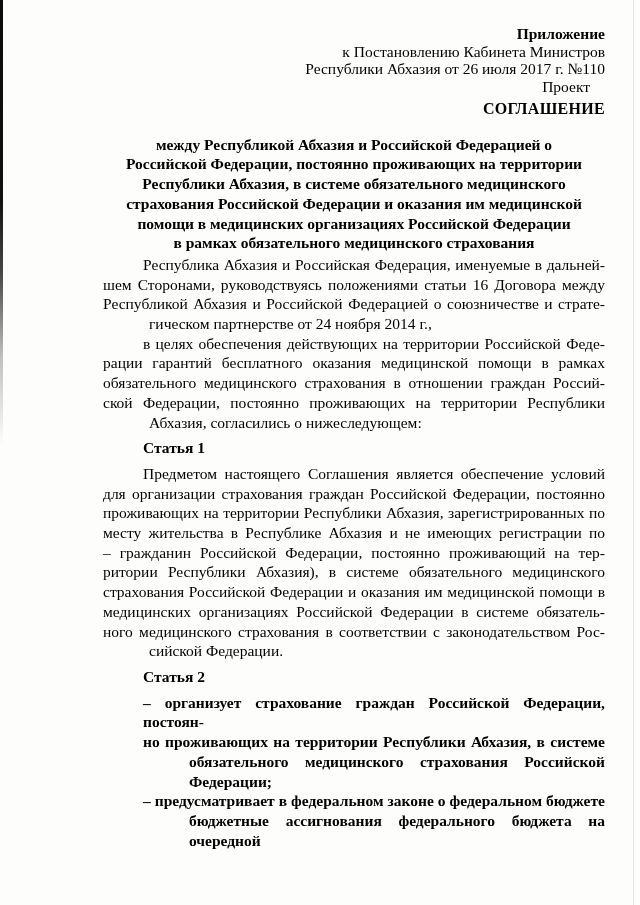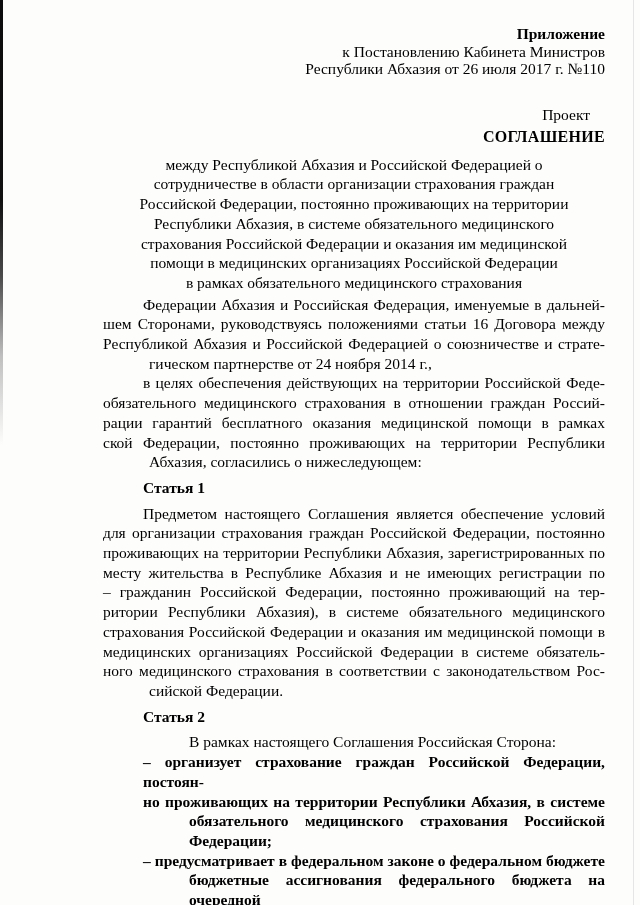--- a/index.html
+++ b/index.html
@@ -31,36 +31,36 @@
     line-height: 19.7px;
   }
   .annex {
     margin-top: 25px;
     text-align: right;
     line-height: 17.5px;
   }
   .annex .line { text-align: right; text-align-last: right; }
   .annex .line.bold { font-weight: bold; }
   .draft {
-    margin-top: 28px;
+    margin-top: 0;
     text-align: right;
     padding-right: 15px;
     line-height: 17.5px;
   }
   .doc-title {
     margin-top: 4px;
     text-align: right;
     font-weight: bold;
     font-size: 16px;
     letter-spacing: .3px;
   }
   .subtitle {
-    margin-top: 8px;
+    margin-top: 16px;
     text-align: center;
-    font-weight: normal;
+    font-weight: bold;
   }
   .subtitle .line { text-align: center; text-align-last: center; }
   .doc-body { margin-top: 2px; }
   .line { text-align: justify; white-space: nowrap; }
   .line.fill { text-align-last: justify; white-space: normal; }
   .line.last { text-align-last: left; white-space: normal; margin-left: 46px; }
   .line.first { text-indent: 40px; }
   .article-heading {
     font-weight: bold;
     margin: 6px 0 6px 40px;
@@ -82,59 +82,55 @@
         <div class="line">к Постановлению Кабинета Министров</div>
         <div class="line">Республики Абхазия от 26 июля 2017 г. №110</div>
       </div>
 
     <div class="draft">Проект</div>
 
     <div class="doc-title">СОГЛАШЕНИЕ</div>
 
     <div class="subtitle" id="subtitle-lines">
         <div class="line">между Республикой Абхазия и Российской Федерацией о</div>
-        <div class="line">сотрудничестве в области организации страхования граждан</div>
         <div class="line">Российской Федерации, постоянно проживающих на территории</div>
         <div class="line">Республики Абхазия, в системе обязательного медицинского</div>
         <div class="line">страхования Российской Федерации и оказания им медицинской</div>
         <div class="line">помощи в медицинских организациях Российской Федерации</div>
         <div class="line">в рамках обязательного медицинского страхования</div>
       </div>
 
     <div class="doc-body" id="doc-body">
         <div class="paragraph">
-          <div class="line first fill">Федерации Абхазия и Российская Федерация, именуемые в дальней-</div>
+          <div class="line first fill">Республика Абхазия и Российская Федерация, именуемые в дальней-</div>
           <div class="line fill">шем Сторонами, руководствуясь положениями статьи 16 Договора между</div>
           <div class="line fill">Республикой Абхазия и Российской Федерацией о союзничестве и страте-</div>
           <div class="line last">гическом партнерстве от 24 ноября 2014 г.,</div>
         </div>
         <div class="paragraph">
           <div class="line first fill">в целях обеспечения действующих на территории Российской Феде-</div>
+          <div class="line fill">рации гарантий бесплатного оказания медицинской помощи в рамках</div>
           <div class="line fill">обязательного медицинского страхования в отношении граждан Россий-</div>
-          <div class="line fill">рации гарантий бесплатного оказания медицинской помощи в рамках</div>
           <div class="line fill">ской Федерации, постоянно проживающих на территории Республики</div>
           <div class="line last">Абхазия, согласились о нижеследующем:</div>
         </div>
         <div class="article-heading">Статья 1</div>
         <div class="paragraph">
           <div class="line first fill">Предметом настоящего Соглашения является обеспечение условий</div>
           <div class="line fill">для организации страхования граждан Российской Федерации, постоянно</div>
           <div class="line fill">проживающих на территории Республики Абхазия, зарегистрированных по</div>
           <div class="line fill">месту жительства в Республике Абхазия и не имеющих регистрации по</div>
           <div class="line fill">– гражданин Российской Федерации, постоянно проживающий на тер-</div>
           <div class="line fill">ритории Республики Абхазия), в системе обязательного медицинского</div>
           <div class="line fill">страхования Российской Федерации и оказания им медицинской помощи в</div>
           <div class="line fill">медицинских организациях Российской Федерации в системе обязатель-</div>
           <div class="line fill">ного медицинского страхования в соответствии с законодательством Рос-</div>
           <div class="line last">сийской Федерации.</div>
         </div>
         <div class="article-heading">Статья 2</div>
-        <div class="paragraph">
-          <div class="line first last">В рамках настоящего Соглашения Российская Сторона:</div>
-        </div>
         <div class="clause-list">
           <div class="line first fill">– организует страхование граждан Российской Федерации, постоян-</div>
           <div class="line fill">но проживающих на территории Республики Абхазия, в системе</div>
           <div class="line last">обязательного медицинского страхования Российской Федерации;</div>
           <div class="line first fill">– предусматривает в федеральном законе о федеральном бюджете</div>
           <div class="line last">бюджетные ассигнования федерального бюджета на очередной</div>
         </div>
       </div>
 
   </div>

